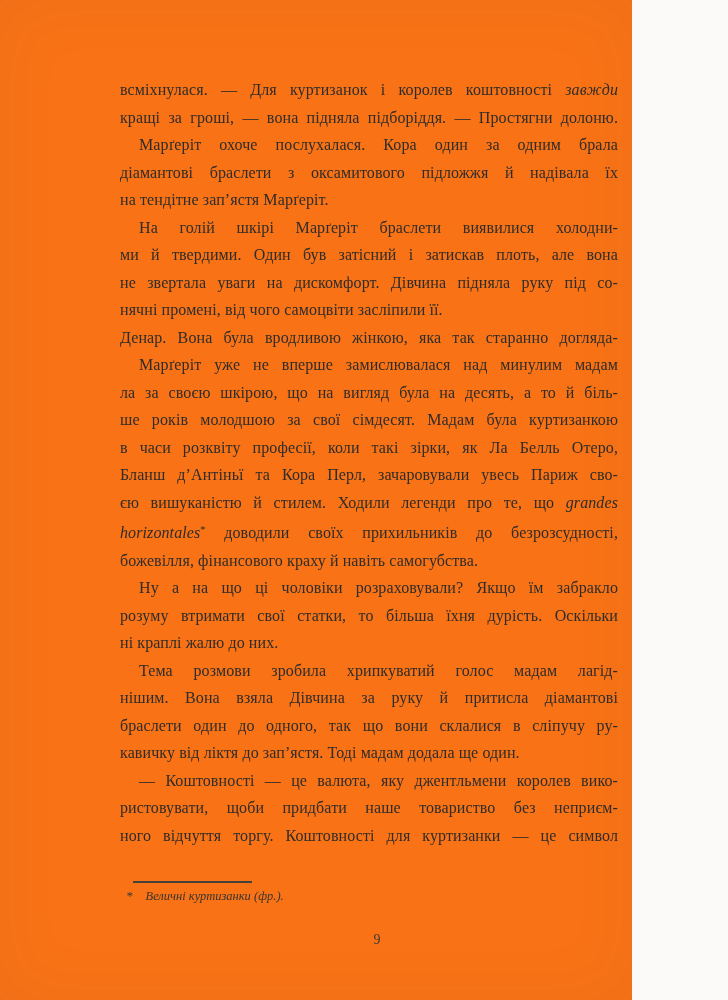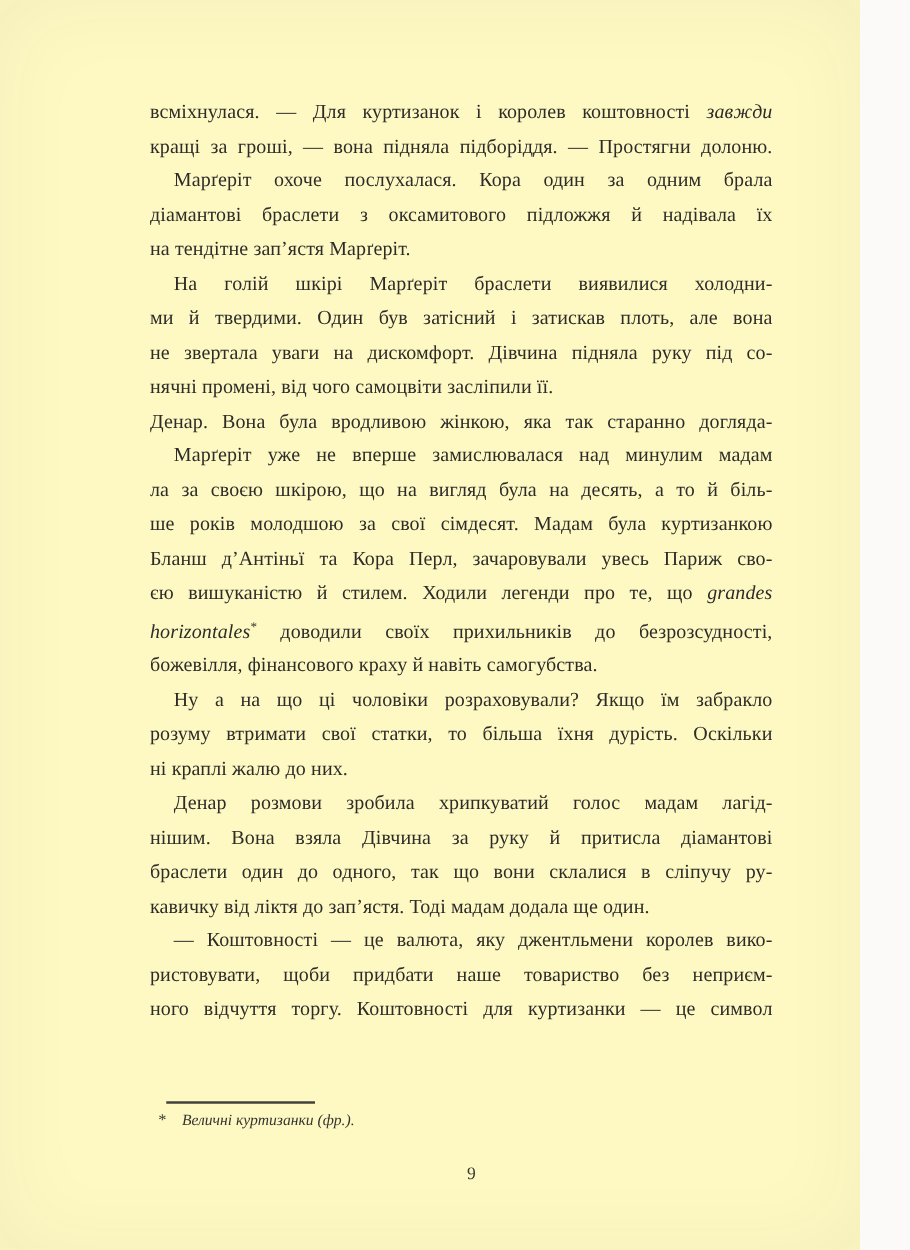--- a/index.html
+++ b/index.html
@@ -4,24 +4,24 @@
 <style>
   * { margin: 0; padding: 0; box-sizing: border-box; }
   html, body { width: 728px; height: 1000px; }
   body {
     background: #fbfaf8;
     font-family: "Liberation Serif", "DejaVu Serif", serif;
     color: #2e2c29;
   }
   .page {
     position: relative;
-    width: 688px;
+    width: 632px;
     height: 1000px;
     overflow: hidden;
-    background: #fef9c3;
+    background: #f97316;
     box-shadow: inset 0 0 70px rgba(60,55,50,0.05);
   }
   .text-block {
     position: absolute;
     left: 120px;
     top: 76px;
     width: 498px;
     font-size: 16px;
     line-height: 27.5px;
     letter-spacing: 0.1px;
@@ -84,32 +84,33 @@
         <div class="line indent"><span class="">На голій шкірі Марґеріт браслети виявилися холодни-</span></div>
         <div class="line"><span class="">ми й твердими. Один був затісний і затискав плоть, але вона</span></div>
         <div class="line"><span class="">не звертала уваги на дискомфорт. Дівчина підняла руку під со-</span></div>
         <div class="line align-left"><span class="">нячні промені, від чого самоцвіти засліпили її.</span></div>
       </div>
       <div>
         <div class="line"><span class="">Денар. Вона була вродливою жінкою, яка так старанно догляда-</span></div>
         <div class="line indent"><span class="">Марґеріт уже не вперше замислювалася над минулим мадам</span></div>
         <div class="line"><span class="">ла за своєю шкірою, що на вигляд була на десять, а то й біль-</span></div>
         <div class="line"><span class="">ше років молодшою за свої сімдесят. Мадам була куртизанкою</span></div>
+        <div class="line"><span class="">в часи розквіту професії, коли такі зірки, як Ла Белль Отеро,</span></div>
         <div class="line"><span class="">Бланш д’Антіньї та Кора Перл, зачаровували увесь Париж сво-</span></div>
         <div class="line"><span class="">єю вишуканістю й стилем. Ходили легенди про те, що </span><span class="seg-italic">grandes</span></div>
         <div class="line"><span class="seg-italic">horizontales</span><span class=" seg-sup">*</span><span class=""> доводили своїх прихильників до безрозсудності,</span></div>
         <div class="line align-left"><span class="">божевілля, фінансового краху й навіть самогубства.</span></div>
       </div>
       <div>
         <div class="line indent"><span class="">Ну а на що ці чоловіки розраховували? Якщо їм забракло</span></div>
         <div class="line"><span class="">розуму втримати свої статки, то більша їхня дурість. Оскільки</span></div>
         <div class="line align-left"><span class="">ні краплі жалю до них.</span></div>
       </div>
       <div>
-        <div class="line indent"><span class="">Денар розмови зробила хрипкуватий голос мадам лагід-</span></div>
+        <div class="line indent"><span class="">Тема розмови зробила хрипкуватий голос мадам лагід-</span></div>
         <div class="line"><span class="">нішим. Вона взяла Дівчина за руку й притисла діамантові</span></div>
         <div class="line"><span class="">браслети один до одного, так що вони склалися в сліпучу ру-</span></div>
         <div class="line align-left"><span class="">кавичку від ліктя до зап’ястя. Тоді мадам додала ще один.</span></div>
       </div>
       <div>
         <div class="line indent"><span class="">— Коштовності — це валюта, яку джентльмени королев вико-</span></div>
         <div class="line"><span class="">ристовувати, щоби придбати наше товариство без неприєм-</span></div>
         <div class="line"><span class="">ного відчуття торгу. Коштовності для куртизанки — це символ</span></div>
       </div>
     </div>

